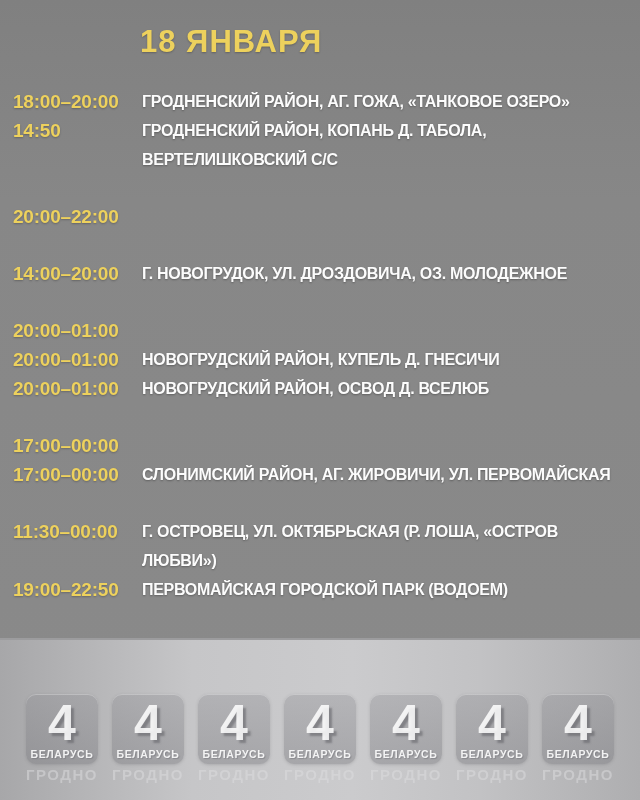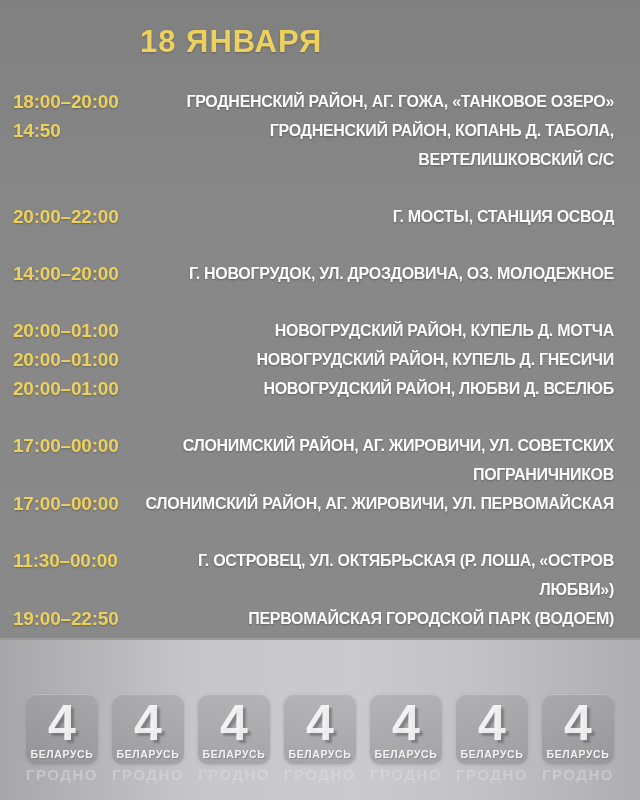--- a/index.html
+++ b/index.html
@@ -30,21 +30,20 @@
     color:#edd15d;
     text-shadow:0 1px 2px rgba(0,0,0,0.25);
     white-space:nowrap;
   }
   .loc{
     width:472px;
     font-size:16px;font-weight:bold;letter-spacing:-0.3px;
     line-height:29px;
     color:#fcfcfc;
     text-shadow:0 1px 2px rgba(0,0,0,0.3);
-    text-align:right;
   }
 
   .footer{
     position:absolute;left:0;bottom:0;width:640px;height:162px;
     background:linear-gradient(90deg,#a7a7a9 0%,#c6c6c8 30%,#cbcbcd 55%,#c2c2c4 75%,#aeaeb0 100%);
     border-top:2px solid #9c9c9e;
     display:flex;justify-content:center;align-items:flex-start;gap:14px;
     padding-top:54px;box-sizing:border-box;
   }
   .logo{display:flex;flex-direction:column;align-items:center;}
@@ -84,47 +83,44 @@
           <span class="loc">ГРОДНЕНСКИЙ РАЙОН, АГ. ГОЖА, «ТАНКОВОЕ ОЗЕРО»</span>
         </div>
         <div class="row">
           <span class="time">14:50</span>
           <span class="loc">ГРОДНЕНСКИЙ РАЙОН, КОПАНЬ Д. ТАБОЛА, ВЕРТЕЛИШКОВСКИЙ С/С</span>
         </div>
       </div>
       <div class="group">
         <div class="row">
           <span class="time">20:00–22:00</span>
-          <span class="loc">Г. МОСТЫ, СТАНЦИЯ ОСВОД</span>
         </div>
       </div>
       <div class="group">
         <div class="row">
           <span class="time">14:00–20:00</span>
           <span class="loc">Г. НОВОГРУДОК, УЛ. ДРОЗДОВИЧА, ОЗ. МОЛОДЕЖНОЕ</span>
         </div>
       </div>
       <div class="group">
         <div class="row">
           <span class="time">20:00–01:00</span>
-          <span class="loc">НОВОГРУДСКИЙ РАЙОН, КУПЕЛЬ Д. МОТЧА</span>
         </div>
         <div class="row">
           <span class="time">20:00–01:00</span>
           <span class="loc">НОВОГРУДСКИЙ РАЙОН, КУПЕЛЬ Д. ГНЕСИЧИ</span>
         </div>
         <div class="row">
           <span class="time">20:00–01:00</span>
-          <span class="loc">НОВОГРУДСКИЙ РАЙОН, ЛЮБВИ Д. ВСЕЛЮБ</span>
+          <span class="loc">НОВОГРУДСКИЙ РАЙОН, ОСВОД Д. ВСЕЛЮБ</span>
         </div>
       </div>
       <div class="group">
         <div class="row">
           <span class="time">17:00–00:00</span>
-          <span class="loc">СЛОНИМСКИЙ РАЙОН, АГ. ЖИРОВИЧИ, УЛ. СОВЕТСКИХ ПОГРАНИЧНИКОВ</span>
         </div>
         <div class="row">
           <span class="time">17:00–00:00</span>
           <span class="loc">СЛОНИМСКИЙ РАЙОН, АГ. ЖИРОВИЧИ, УЛ. ПЕРВОМАЙСКАЯ</span>
         </div>
       </div>
       <div class="group">
         <div class="row">
           <span class="time">11:30–00:00</span>
           <span class="loc">Г. ОСТРОВЕЦ, УЛ. ОКТЯБРЬСКАЯ (Р. ЛОША, «ОСТРОВ ЛЮБВИ»)</span>

